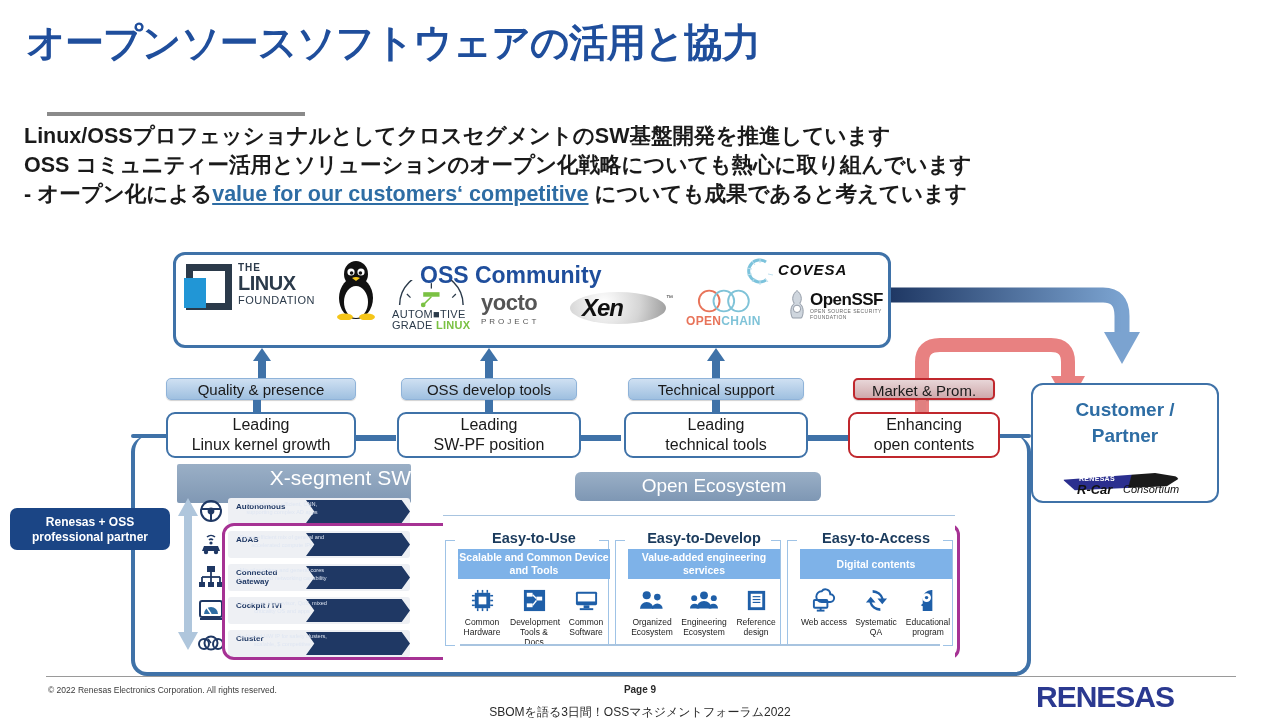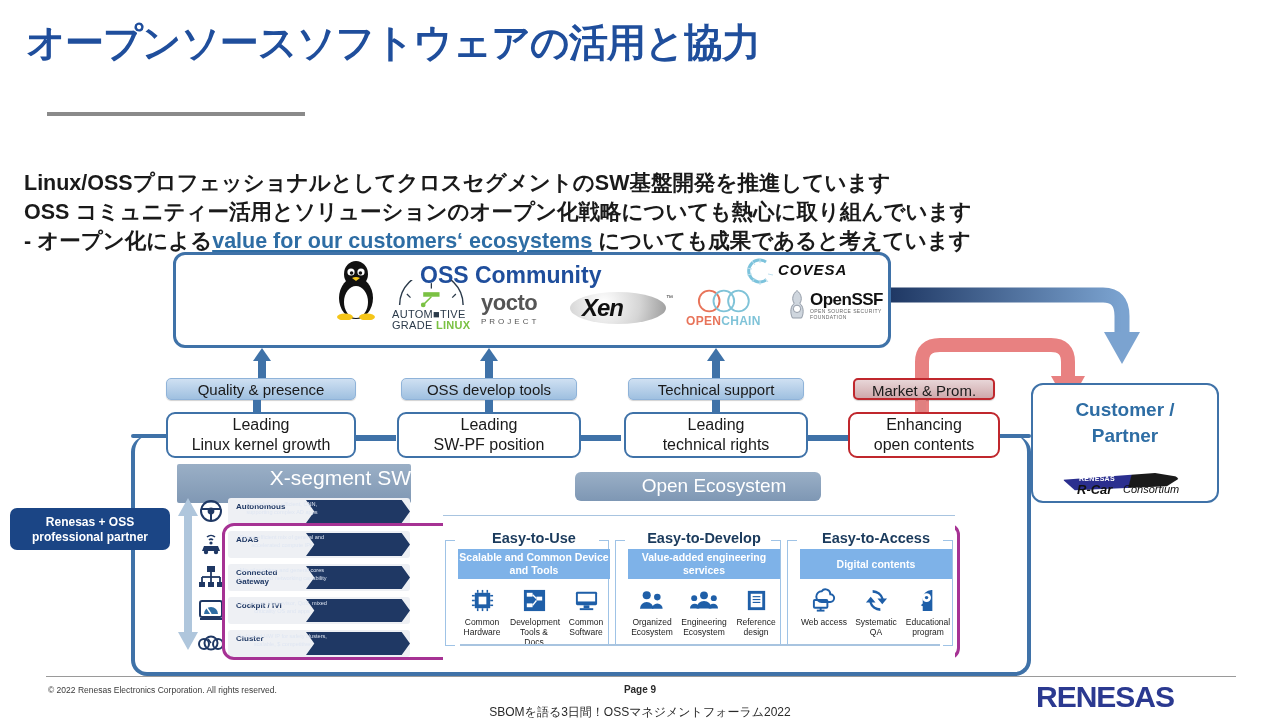--- a/index.html
+++ b/index.html
@@ -11,21 +11,21 @@
   
   #slide-title{
     position:absolute;left:26px;top:16px;
     font-size:39px;font-weight:bold;color:#1F4E9C;letter-spacing:-1px;
     white-space:nowrap;
   }
   #title-rule{
     position:absolute;left:47px;top:112px;width:258px;height:4px;background:#8a8a8a;
   }
   
-  #lead-block{position:absolute;left:24px;top:122px;width:1240px;margin-top:47px;}
+  #lead-block{position:absolute;left:24px;top:122px;width:1240px;}
   .lead-line{
     font-size:21.5px;font-weight:bold;color:#1a1a1a;line-height:29px;white-space:nowrap;
   }
   .lead-link{color:#2E6DA4;text-decoration:underline;}
   
   #diagram{position:absolute;left:0;top:240px;width:1280px;height:440px;}
 
   
   #outer-frame{
     position:absolute;left:131px;top:196px;width:900px;height:240px;
@@ -193,21 +193,21 @@
 </style>
 </head>
 <body>
 
 <div id="slide-title">オープンソースソフトウェアの活用と協力</div>
 <div id="title-rule"></div>
 
 <div id="lead-block">
   <div class="lead-line">Linux/OSSプロフェッショナルとしてクロスセグメントのSW基盤開発を推進しています</div>
   <div class="lead-line">OSS コミュニティー活用とソリューションのオープン化戦略についても熱心に取り組んでいます</div>
-  <div class="lead-line"><span>- オープン化による</span><span class="lead-link">value for our customers‘ ecosystems</span><span> についても成果であると考えています</span></div>
+  <div class="lead-line"><span>- オープン化による</span><span class="lead-link">value for our customers‘ competitive</span><span> についても成果であると考えています</span></div>
 </div>
 
 <div id="diagram">
 
   <svg id="arrows-svg" viewBox="0 0 1280 440">
     <defs>
       <linearGradient id="gblue" x1="0" y1="0" x2="1" y2="0">
         <stop offset="0" stop-color="#1F3864"></stop>
           <stop offset="1" stop-color="#7BA3D0"></stop>
       </linearGradient>
@@ -220,20 +220,27 @@
     <polygon points="1051,136 1085,136 1068,166" fill="#E88181"></polygon>
   </svg>
 
   <div id="outer-frame"></div>
   <div id="frame-top-left-seg"></div>
   <div id="frame-top-right-seg"></div>
 
   <div id="oss-box"></div>
   <div id="oss-title">OSS Community</div>
 
+  <div class="lf-logo">
+    <div class="lf-sq-outer"></div>
+      <div class="lf-sq-inner"></div>
+    <div class="lf-the">THE</div>
+    <div class="lf-linux">LINUX</div>
+    <div class="lf-found">FOUNDATION</div>
+  </div>
 
   <svg class="tux" viewBox="0 0 48 62">
     <ellipse cx="24" cy="16" rx="12" ry="13" fill="#111"></ellipse>
     <ellipse cx="24" cy="40" rx="17" ry="21" fill="#111"></ellipse>
     <ellipse cx="24" cy="44" rx="12" ry="16" fill="#fff"></ellipse>
     <circle cx="19" cy="14" r="3.6" fill="#fff"></circle>
       <circle cx="29" cy="14" r="3.6" fill="#fff"></circle>
     <circle cx="19.6" cy="15" r="1.8" fill="#111"></circle>
       <circle cx="28.4" cy="15" r="1.8" fill="#111"></circle>
     <path d="M20 20 L24 23 L28 20 Q24 18 20 20Z" fill="#F5C518"></path>
@@ -329,21 +336,21 @@
   <div class="card" style="left:397px;top:172px;width:184px;">
     <div>Leading</div>
     <div>SW-PF position</div>
   </div>
   <div class="card-conn" style="left:581px;width:40px;"></div>
 
   <div class="pill" style="left:628px;top:138px;width:176px;">Technical support</div>
   <div class="pill-conn" style="left:712px;top:160px;"></div>
   <div class="card" style="left:624px;top:172px;width:184px;">
     <div>Leading</div>
-    <div>technical rights</div>
+    <div>technical tools</div>
   </div>
   <div class="card-conn" style="left:808px;width:40px;"></div>
 
   <div class="pill red" style="left:853px;top:138px;width:142px;">Market &amp; Prom.</div>
   <div class="pill-conn red" style="left:918px;top:160px;"></div>
   <div class="card red" style="left:848px;top:172px;width:152px;">
     <div>Enhancing</div>
     <div>open contents</div>
   </div>
 

